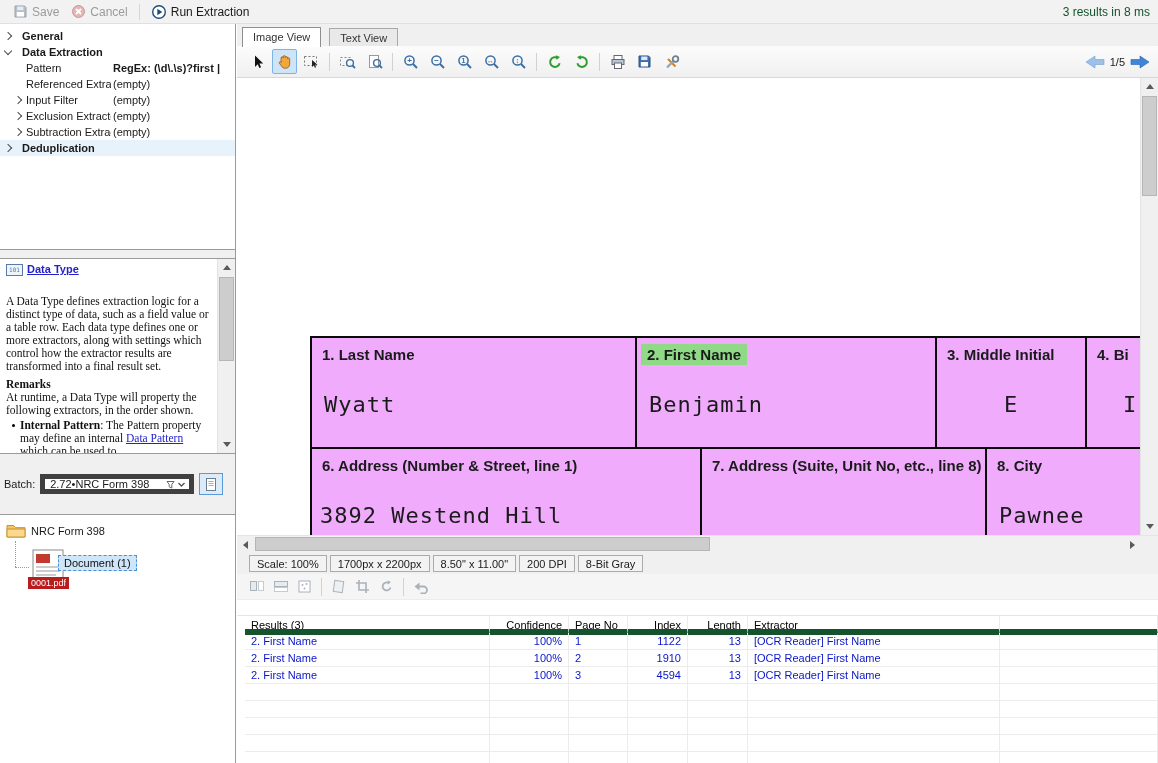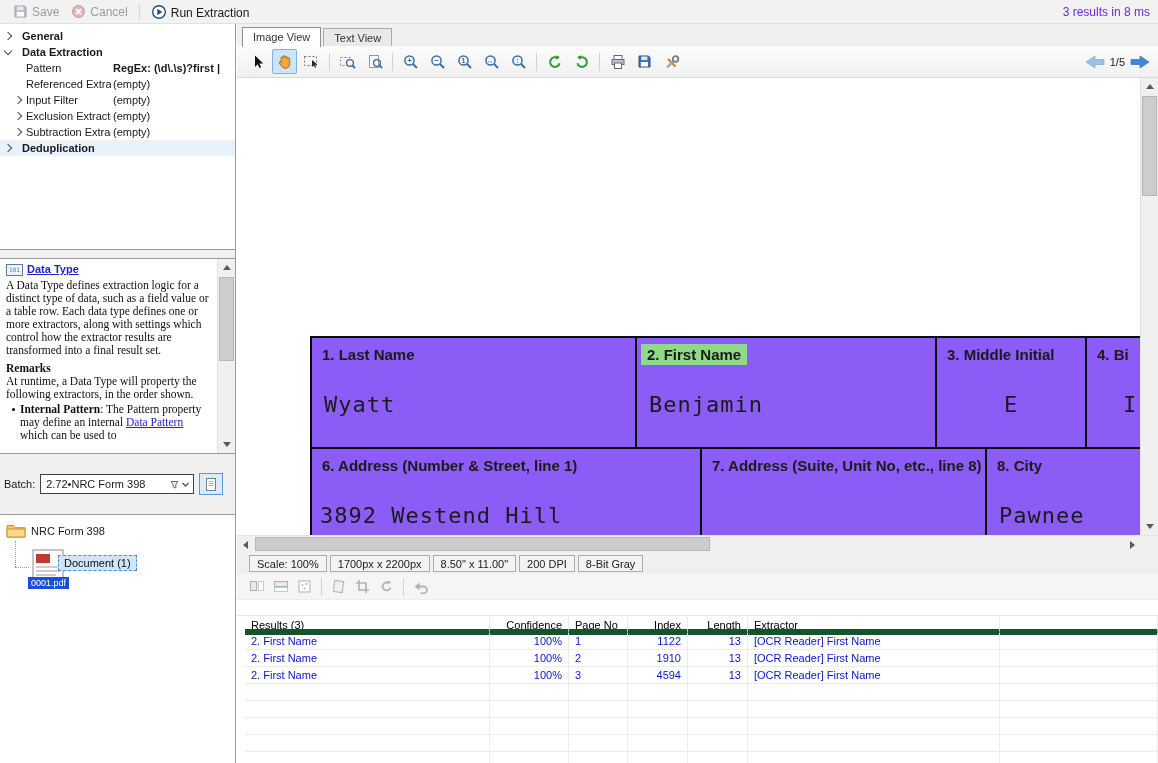--- a/index.html
+++ b/index.html
@@ -3,25 +3,25 @@
 <meta charset="utf-8">
 <style>
   html,body{margin:0;padding:0}
   body{width:1158px;height:763px;overflow:hidden;background:#fff;
        font-family:"Liberation Sans","DejaVu Sans",sans-serif;font-size:12px;color:#1a1a1a;position:relative}
   svg{display:block}
 
   
   #top-toolbar{position:absolute;left:0;top:0;width:1158px;height:24px;background:#f2f2f2;
     border-bottom:1px solid #e0e0e0;display:flex;align-items:center;gap:2px;padding:0 8px;box-sizing:border-box}
-  .tb-item{display:flex;align-items:flex-end;gap:4px;padding:1px 5px;border-radius:2px}
+  .tb-item{display:flex;align-items:center;gap:4px;padding:1px 5px;border-radius:2px}
   .tb-item .lbl{white-space:nowrap}
   .dis .lbl{color:#9b9b9b}
   .vsep{width:1px;height:16px;background:#d6d6d6;margin:0 4px}
-  #top-status{margin-left:auto;color:#6d28d9}
+  #top-status{margin-left:auto;color:#14532d}
 
   
   #left-panel{position:absolute;left:0;top:24px;width:236px;height:739px;background:#f0f0f0;
     border-right:1px solid #9a9a9a;box-sizing:border-box;display:flex;flex-direction:column}
   #property-grid{height:226px;background:#fff;border-bottom:1px solid #9a9a9a;padding-top:4px;box-sizing:border-box;overflow:hidden}
   .pg-row{position:relative;height:16px;line-height:16px;font-size:11px;white-space:nowrap;overflow:hidden}
   .pg-row.blue{background:#e7f2fb}
   .chev{position:absolute;top:5px;width:5px;height:5px;border-right:1.6px solid #4a4a4a;border-bottom:1.6px solid #4a4a4a}
   .chev.r{transform:rotate(-45deg)}
   .chev.d{transform:rotate(45deg);top:4px}
@@ -29,21 +29,21 @@
   .chev.p1{left:15px}
   .pg-label{position:absolute;left:22px;width:89px;overflow:hidden}
   .pg-label.ind{left:26px;width:85px}
   .pg-value{position:absolute;left:113px;right:2px;overflow:hidden}
   .b{font-weight:bold}
 
   #help-panel{height:196px;margin-top:8px;background:#fff;border-top:1px solid #9a9a9a;border-bottom:1px solid #9a9a9a;
     position:relative;box-sizing:border-box;overflow:hidden}
   .help-inner{position:absolute;left:0;top:0;right:17px;bottom:0;padding:4px 4px 0 6px;
     font-family:"Liberation Serif","DejaVu Serif",serif;font-size:11.5px;line-height:13px;color:#101010;overflow:hidden}
-  .help-title-row{display:flex;align-items:center;gap:4px;margin-bottom:3px;font-family:"Liberation Sans",sans-serif}
+  .help-title-row{display:flex;align-items:center;gap:4px;margin-bottom:19px;font-family:"Liberation Sans",sans-serif}
   .dt-chip{width:15px;height:10px;border:1px solid #5a7ba6;background:#eef4fb;font-size:6px;line-height:9px;
     text-align:center;color:#5a7ba6;font-family:"DejaVu Sans Mono",monospace}
   .help-link{color:#2222cc;text-decoration:underline;font-weight:bold;font-size:11px}
   .remarks{font-weight:bold;margin-top:5px;margin-bottom:0}
   .bullet{padding-left:14px;position:relative;margin-top:2px}
   .bullet::before{content:"";position:absolute;left:6px;top:5px;width:3px;height:3px;border-radius:50%;background:#000}
   .blue-link{color:#2222cc;text-decoration:underline}
 
   
   .sb{background:#f0f0f0}
@@ -53,54 +53,54 @@
   .tri.down{border-left:4px solid transparent;border-right:4px solid transparent;border-top:5px solid #5a5a5a}
   .tri.left{border-top:4px solid transparent;border-bottom:4px solid transparent;border-right:5px solid #5a5a5a}
   .tri.right{border-top:4px solid transparent;border-bottom:4px solid transparent;border-left:5px solid #5a5a5a}
   .thumb{background:#cdcdcd;border:1px solid #b6b6b6;box-sizing:border-box}
 
   #help-scroll{position:absolute;right:0;top:0;bottom:0;width:17px;border-left:1px solid #e3e3e3}
   #help-scroll .sb-btn.bottom{position:absolute;bottom:0}
   #help-thumb{position:absolute;left:1px;right:1px;top:18px;height:84px}
 
   #batch-bar{height:28px;display:flex;align-items:center;padding:16px 4px;gap:5px;font-size:11px}
-  .combo{width:154px;height:20px;background:#fff;border:1px solid #404040;display:flex;align-items:center;
+  .combo{width:154px;height:20px;background:#fff;border:5px solid #404040;display:flex;align-items:center;
     padding:0 3px 0 5px;box-sizing:border-box;gap:2px}
   .combo .val{flex:1;overflow:hidden;white-space:nowrap}
   .mini-btn{width:24px;height:22px;border:1px solid #5a9adb;background:#dcebf7;display:flex;align-items:center;justify-content:center;box-sizing:border-box}
 
   #tree-panel{flex:1;background:#fff;border-top:1px solid #9a9a9a;position:relative;font-size:11px;overflow:hidden}
   .tree-root{position:absolute;left:6px;top:8px;display:flex;align-items:center;gap:5px}
   .guide-v{position:absolute;left:15px;top:26px;height:26px;border-left:1px dotted #9a9a9a}
   .guide-h{position:absolute;left:15px;top:52px;width:14px;border-top:1px dotted #9a9a9a}
   .doc-thumb{position:absolute;left:32px;top:34px;width:36px;height:40px}
-  .doc-caption{position:absolute;left:28px;top:62px;background:#1d4ed8;color:#fff;font-size:9px;padding:0 3px;line-height:12px}
+  .doc-caption{position:absolute;left:28px;top:62px;background:#b91c1c;color:#fff;font-size:9px;padding:0 3px;line-height:12px}
   .doc-label{position:absolute;left:58px;top:40px;background:#cfe6f8;border:1px dashed #4a90d9;padding:1px 5px;color:#101010}
 
   
   #main-panel{position:absolute;left:237px;top:24px;width:921px;height:739px;display:flex;flex-direction:column;background:#fff}
-  #tab-strip{height:22px;background:#f0f0f0;display:flex;align-items:flex-end;padding-left:5px;gap:2px;font-size:11px}
+  #tab-strip{height:22px;background:#f0f0f0;display:flex;align-items:flex-end;padding-left:5px;gap:8px;font-size:11px}
   .tab{padding:3px 10px 2px;border:1px solid #a8a8a8;border-bottom:none;background:#e9e9e9;color:#333}
   .tab.active{background:#fff;font-weight:normal;padding-bottom:4px;position:relative;top:1px;border-color:#8f8f8f}
   #viewer-toolbar{height:31px;background:linear-gradient(#fcfcfc,#f0f0f0);border-bottom:1px solid #d8d8d8;
     display:flex;align-items:center;padding:0 8px;gap:2px}
   .tbtn{width:23px;height:23px;display:flex;align-items:center;justify-content:center;border:1px solid transparent;border-radius:2px}
   .tbtn.active{background:#cfe4f7;border-color:#7fb2e5}
   .tsep{width:1px;height:18px;background:#d2d2d2;margin:0 3px}
   #pager{margin-left:auto;display:flex;align-items:center;gap:5px;font-size:11px}
 
   #viewer{position:relative;height:457px;background:#fff;overflow:hidden}
   #vscroll{position:absolute;right:0;top:0;bottom:0;width:17px;border-left:1px solid #e3e3e3;background:#f0f0f0}
   #vscroll .sb-btn.bottom{position:absolute;bottom:0}
   #vthumb{position:absolute;left:1px;right:1px;top:18px;height:100px}
 
   
   #doc-form{position:absolute;left:73px;top:258px;border-top:2px solid #0a0a0a;border-left:2px solid #0a0a0a;background:#fff}
   .frow{display:flex}
-  .fcell{border-right:2px solid #0a0a0a;border-bottom:2px solid #0a0a0a;position:relative;box-sizing:border-box;background:#8b5cf6}
+  .fcell{border-right:2px solid #0a0a0a;border-bottom:2px solid #0a0a0a;position:relative;box-sizing:border-box;background:#f0abfc}
   .frow.r1 .fcell{height:111px}
   .frow.r2 .fcell{height:97px}
   .flabel{position:absolute;top:8px;left:10px;font-weight:bold;font-size:15px;white-space:nowrap}
   .flabel .hl{background:#8fd987;padding:2px 6px;margin:-2px -6px}
   .fvalue{position:absolute;top:54px;left:12px;font-family:"DejaVu Sans Mono",monospace;font-size:22px;letter-spacing:1px;white-space:nowrap}
   .fvalue.center{left:0;right:0;text-align:center}
 
   #hscroll{height:17px;background:#f0f0f0;position:relative;display:flex;border-top:1px solid #e5e5e5;box-sizing:border-box}
   #hscroll .track{flex:1;position:relative}
   #hthumb{position:absolute;left:1px;top:1px;bottom:1px;width:455px}

